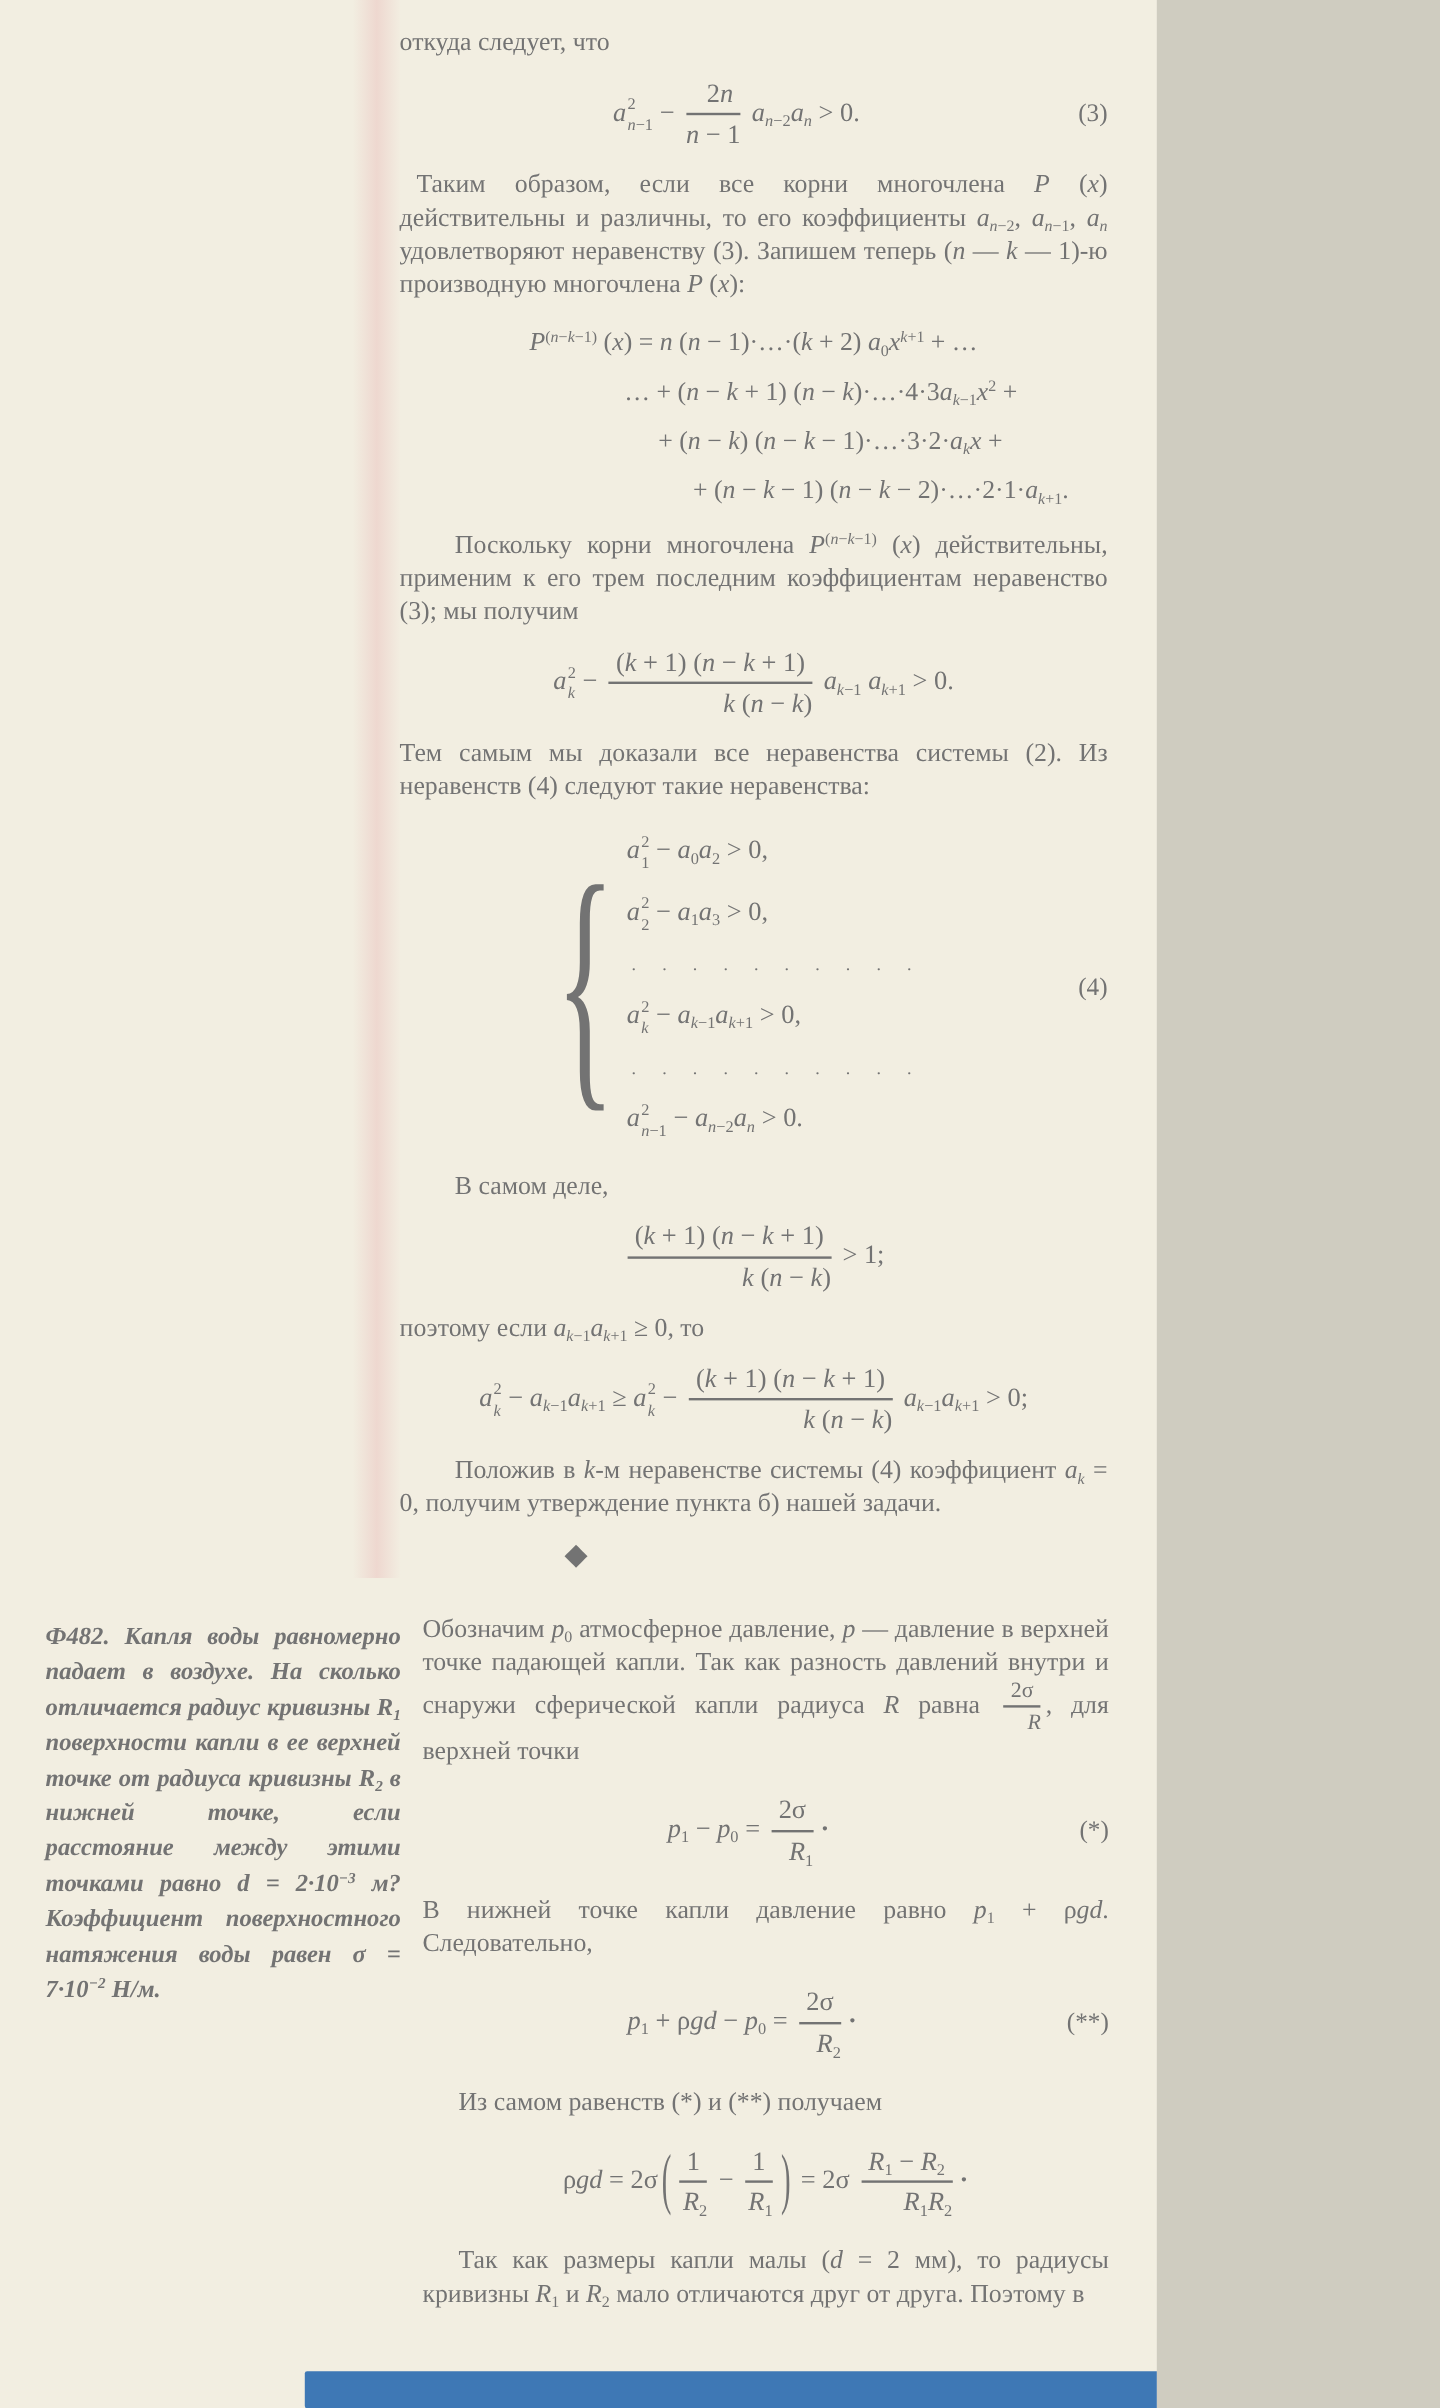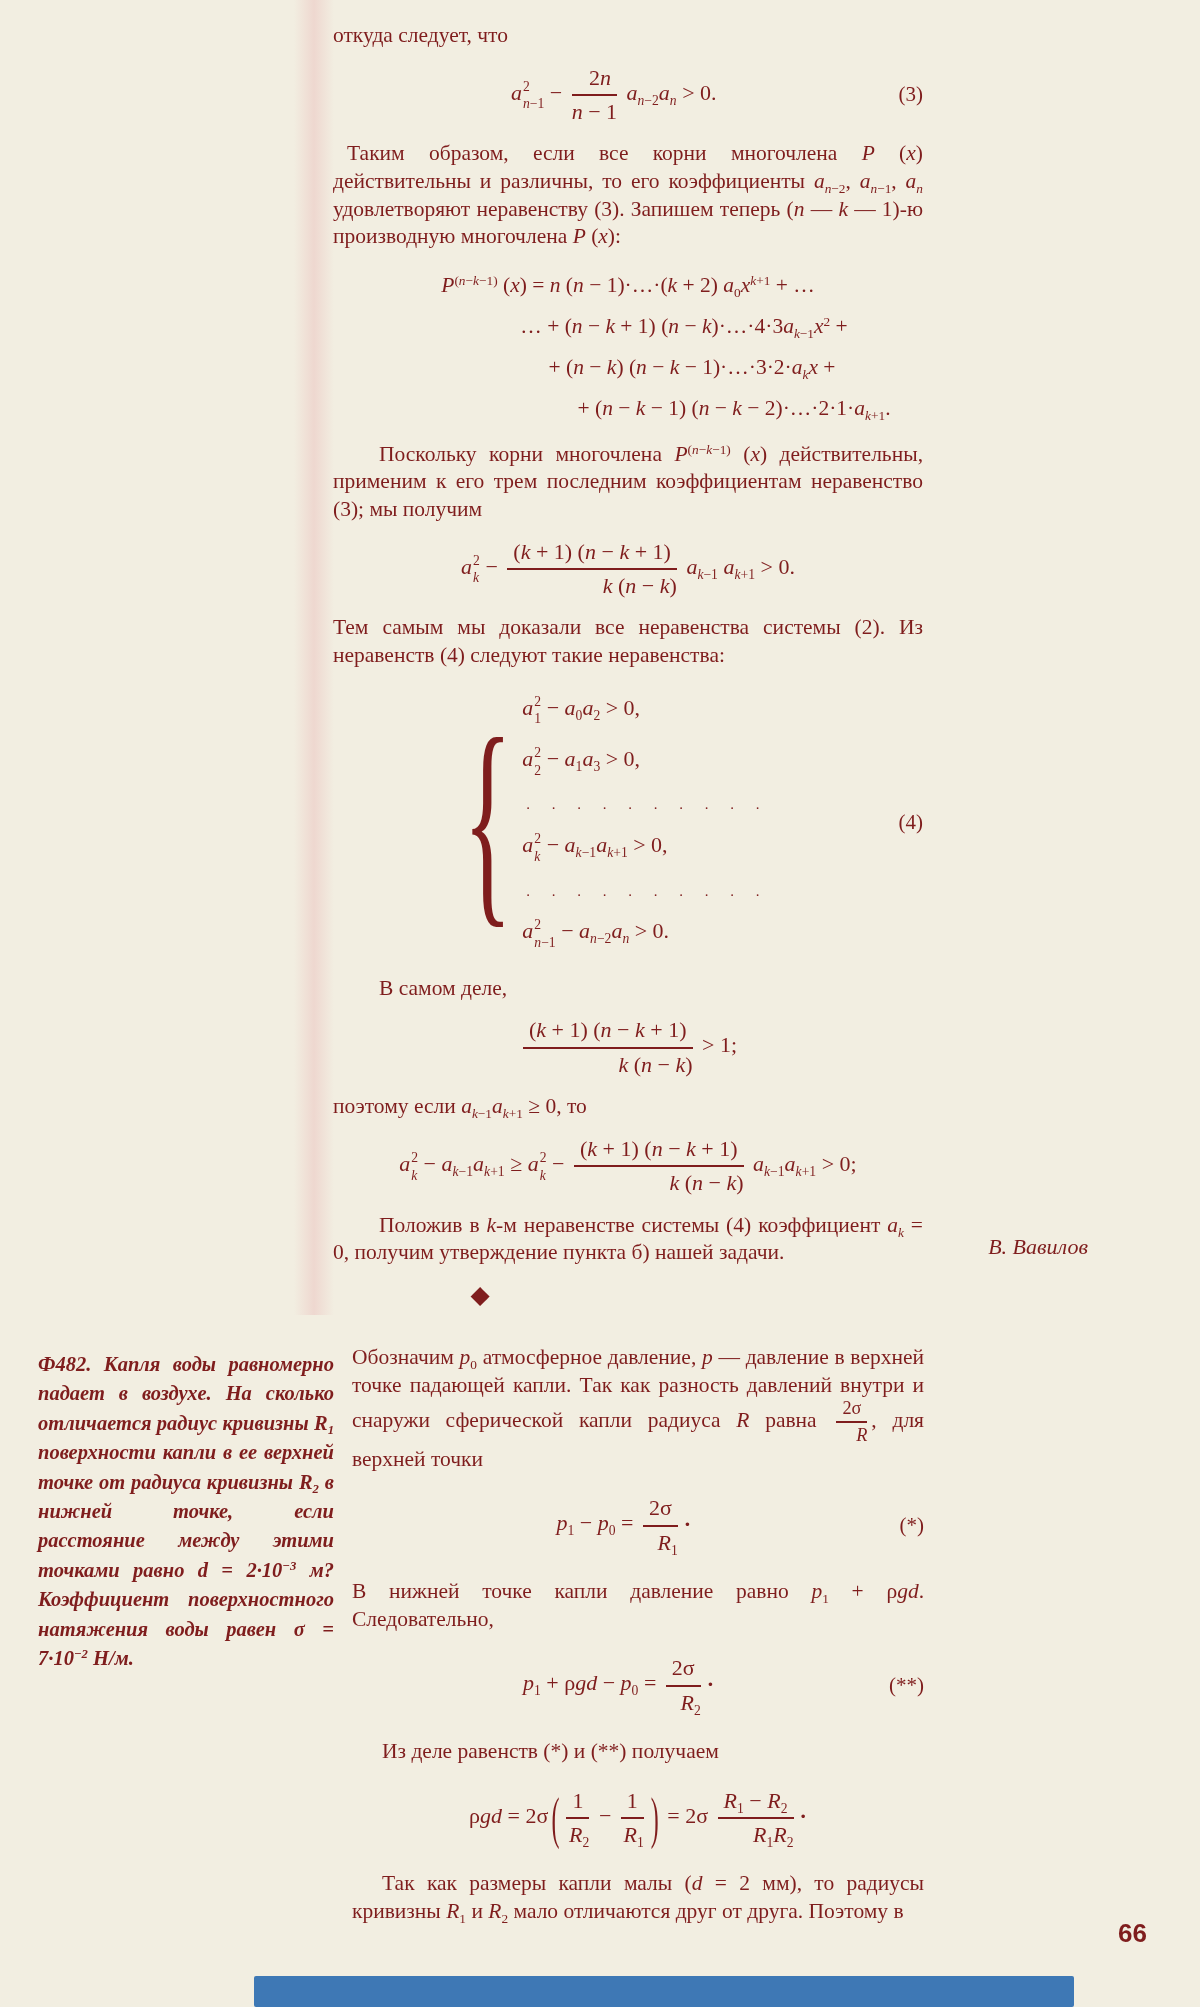--- a/index.html
+++ b/index.html
@@ -1,18 +1,18 @@
 <!DOCTYPE html>
 <html><head>
 <meta charset="utf-8">
 <style>
   html,body{margin:0;padding:0;background:#cfccc0;}
   .page{
-    position:relative;width:1200px;height:2007px;overflow:hidden;
-    background:#f2eee1;color:#7f1d1d;
+    position:relative;width:964px;height:2007px;overflow:hidden;
+    background:#f2eee1;color:#737373;
     font-family:"Liberation Serif","DejaVu Serif",serif;
   }
   .artifact-pink{
     position:absolute;left:294px;top:0;width:40px;height:1315px;pointer-events:none;
     background:linear-gradient(to right,rgba(224,135,145,0),rgba(224,135,145,0.22),rgba(224,135,145,0));
   }
   
   .col-main{position:absolute;left:333px;top:22px;width:590px;}
   .col-problem{
     position:absolute;left:38px;top:1350px;width:296px;
@@ -143,21 +143,21 @@
       <span class="eqlabel">(*)</span>
     </div>
 
     <p class="body-par">В нижней точке капли давление равно <i>p</i><sub>1</sub> + ρ<i>gd</i>. Следовательно,</p>
 
     <div class="eqrow eq2">
       <span class="eqcenter"><i>p</i><sub>1</sub> + ρ<i>gd</i> − <i>p</i><sub>0</sub> = <span class="frac"><span class="num">2σ</span><span class="den"><i>R</i><sub>2</sub></span></span><span class="edot">·</span></span>
       <span class="eqlabel">(**)</span>
     </div>
 
-    <p class="body-par ind2">Из деле равенств (*) и (**) получаем</p>
+    <p class="body-par ind2">Из самом равенств (*) и (**) получаем</p>
 
     <div class="eqrow eq2">
       <span class="eqcenter">ρ<i>gd</i> = 2σ<span class="bigp">(</span><span class="frac"><span class="num">1</span><span class="den"><i>R</i><sub>2</sub></span></span> − <span class="frac"><span class="num">1</span><span class="den"><i>R</i><sub>1</sub></span></span><span class="bigp">)</span> = 2σ <span class="frac"><span class="num"><i>R</i><sub>1</sub> − <i>R</i><sub>2</sub></span><span class="den"><i>R</i><sub>1</sub><i>R</i><sub>2</sub></span></span><span class="edot">·</span></span>
     </div>
 
     <p class="body-par ind2">Так как размеры капли малы (<i>d</i> = 2 мм), то радиусы кривизны <i>R</i><sub>1</sub> и <i>R</i><sub>2</sub> мало отличаются друг от друга. Поэтому в</p>
   </section>
 
   <div class="page-num">66</div>
 

